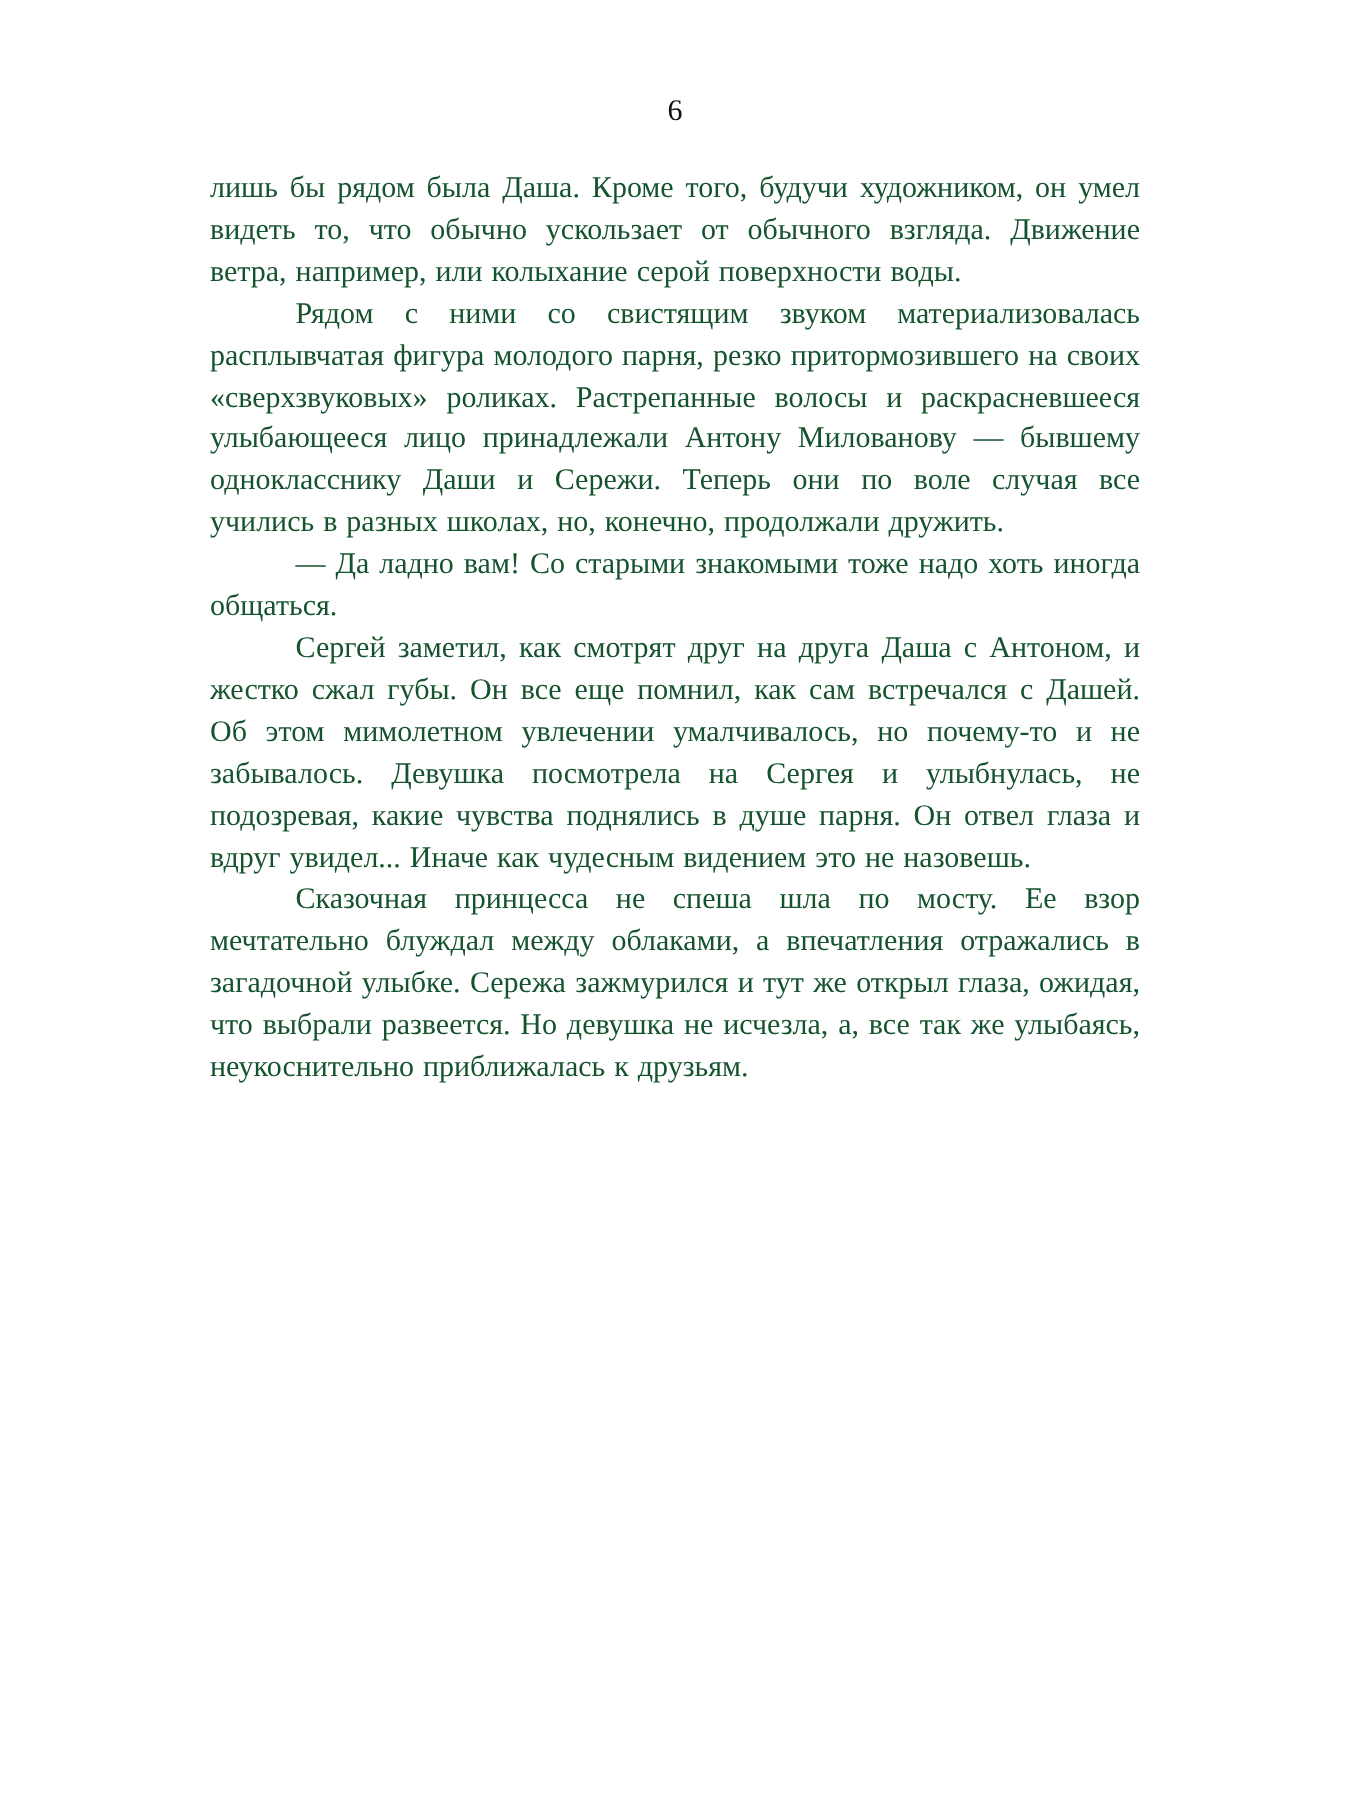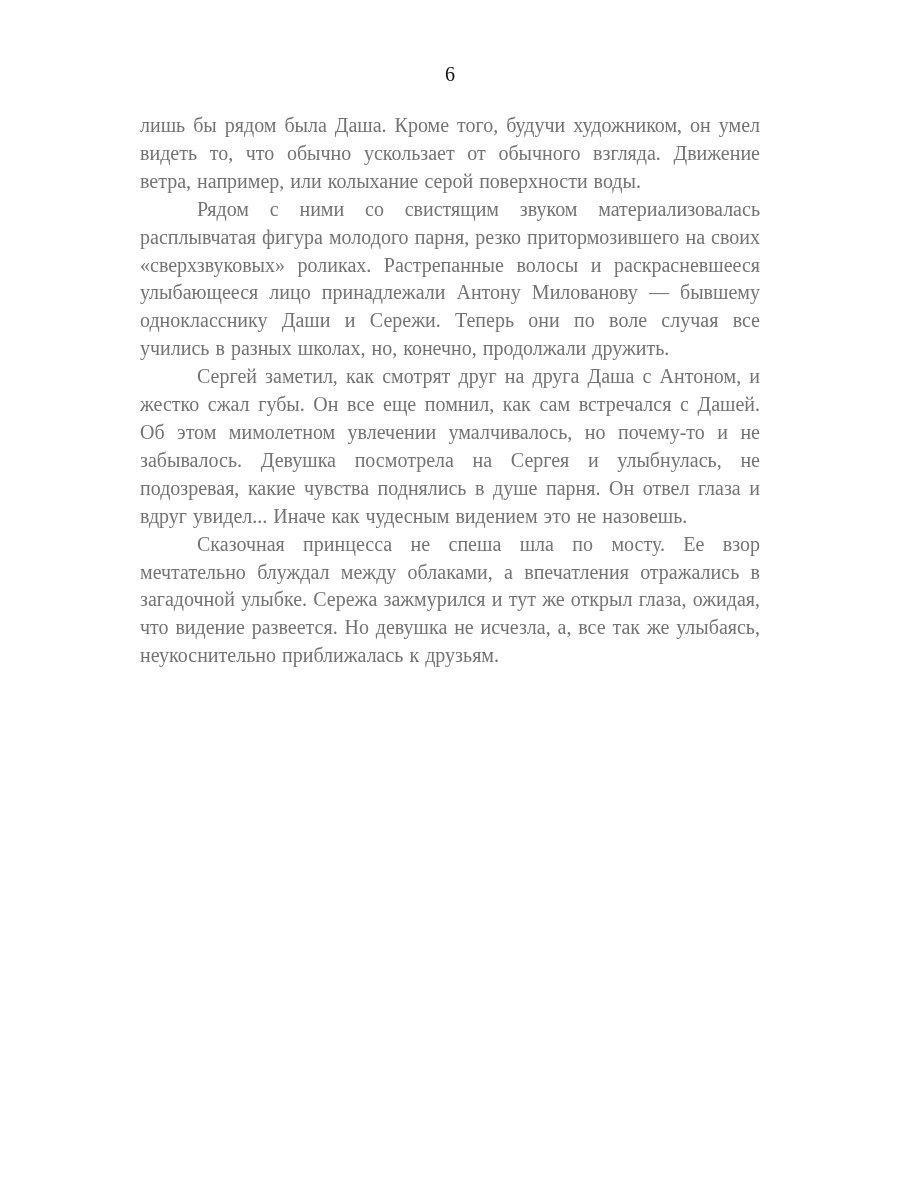--- a/index.html
+++ b/index.html
@@ -28,32 +28,33 @@
   }
   .text-block {
     width: 620px;
   }
   .text-block p {
     margin: 0;
     font-size: 20px;
     line-height: 27.9px;
     text-align: justify;
     text-indent: 57px;
-    color: #737373;
+    color: #14532d;
     word-spacing: 1px;
   }
   .text-block p.continuation {
     text-indent: 0;
   }
 </style>
 </head>
 <body>
 
 <div class="page">
   <div class="page-number">6</div>
 
   <div class="text-block">
     <p class="continuation">лишь бы рядом была Даша. Кроме того, будучи художником, он умел видеть то, что обычно ускользает от обычного взгляда. Движение ветра, например, или колыхание серой поверхности воды.</p>
     <p>Рядом с ними со свистящим звуком материализовалась расплывчатая фигура молодого парня, резко притормозившего на своих «сверхзвуковых» роликах. Растрепанные волосы и раскрасневшееся улыбающееся лицо принадлежали Антону Милованову — бывшему однокласснику Даши и Сережи. Теперь они по воле случая все учились в разных школах, но, конечно, продолжали дружить.</p>
+    <p>— Да ладно вам! Со старыми знакомыми тоже надо хоть иногда общаться.</p>
     <p>Сергей заметил, как смотрят друг на друга Даша с Антоном, и жестко сжал губы. Он все еще помнил, как сам встречался с Дашей. Об этом мимолетном увлечении умалчивалось, но почему-то и не забывалось. Девушка посмотрела на Сергея и улыбнулась, не подозревая, какие чувства поднялись в душе парня. Он отвел глаза и вдруг увидел... Иначе как чудесным видением это не назовешь.</p>
-    <p>Сказочная принцесса не спеша шла по мосту. Ее взор мечтательно блуждал между облаками, а впечатления отражались в загадочной улыбке. Сережа зажмурился и тут же открыл глаза, ожидая, что видение развеется. Но девушка не исчезла, а, все так же улыбаясь, неукоснительно приближалась к друзьям.</p>
+    <p>Сказочная принцесса не спеша шла по мосту. Ее взор мечтательно блуждал между облаками, а впечатления отражались в загадочной улыбке. Сережа зажмурился и тут же открыл глаза, ожидая, что выбрали развеется. Но девушка не исчезла, а, все так же улыбаясь, неукоснительно приближалась к друзьям.</p>
   </div>
 </div>
 
 </body></html>

